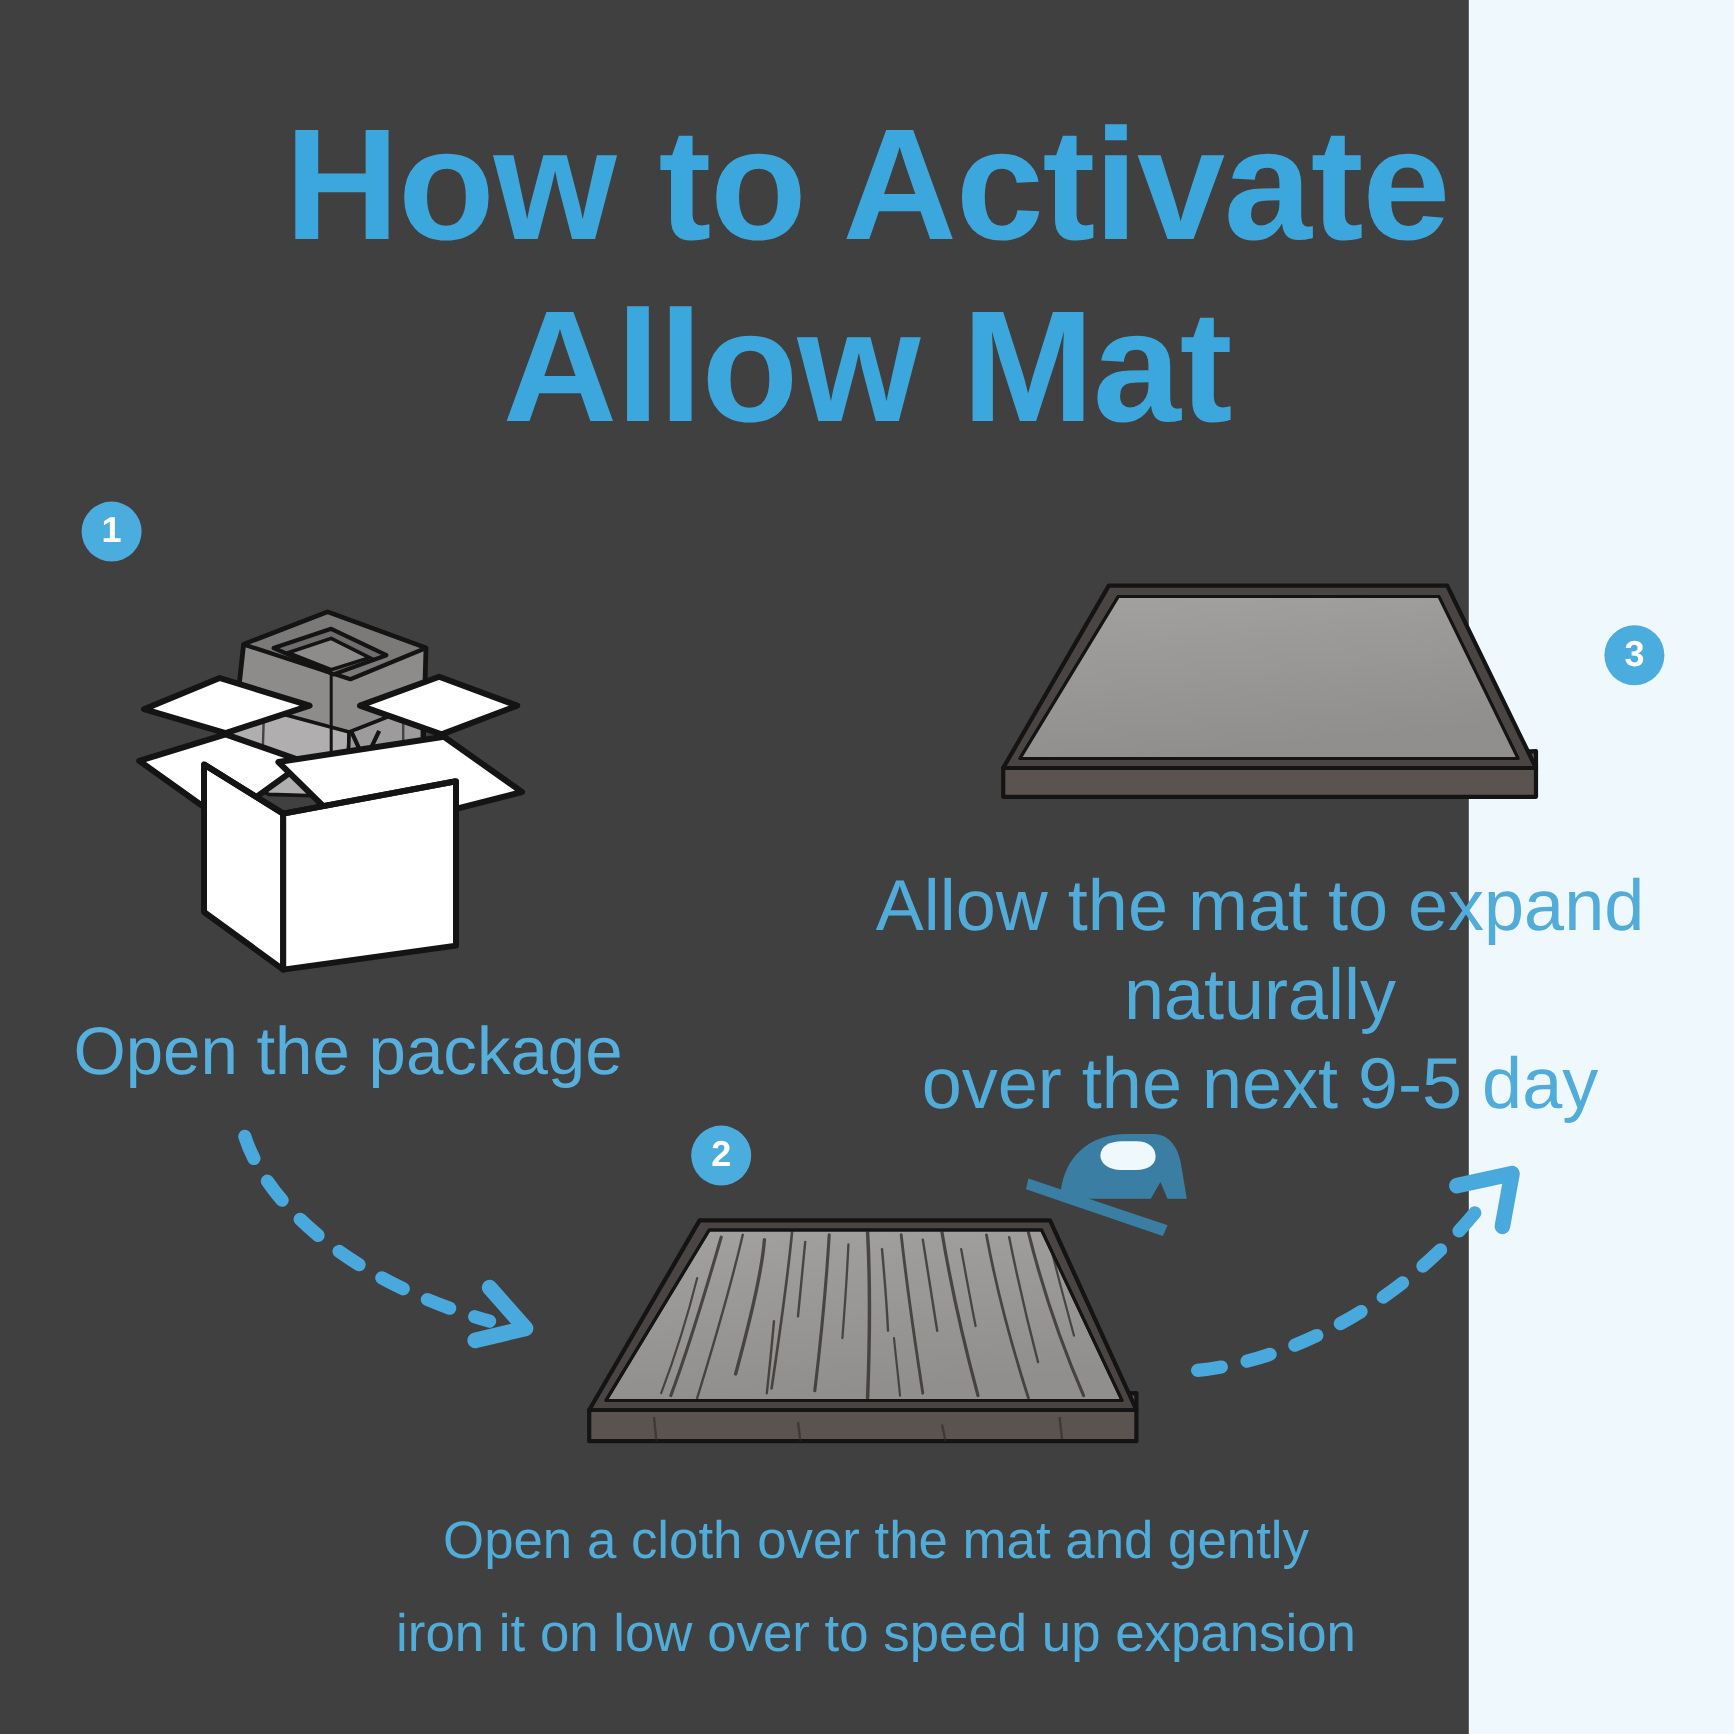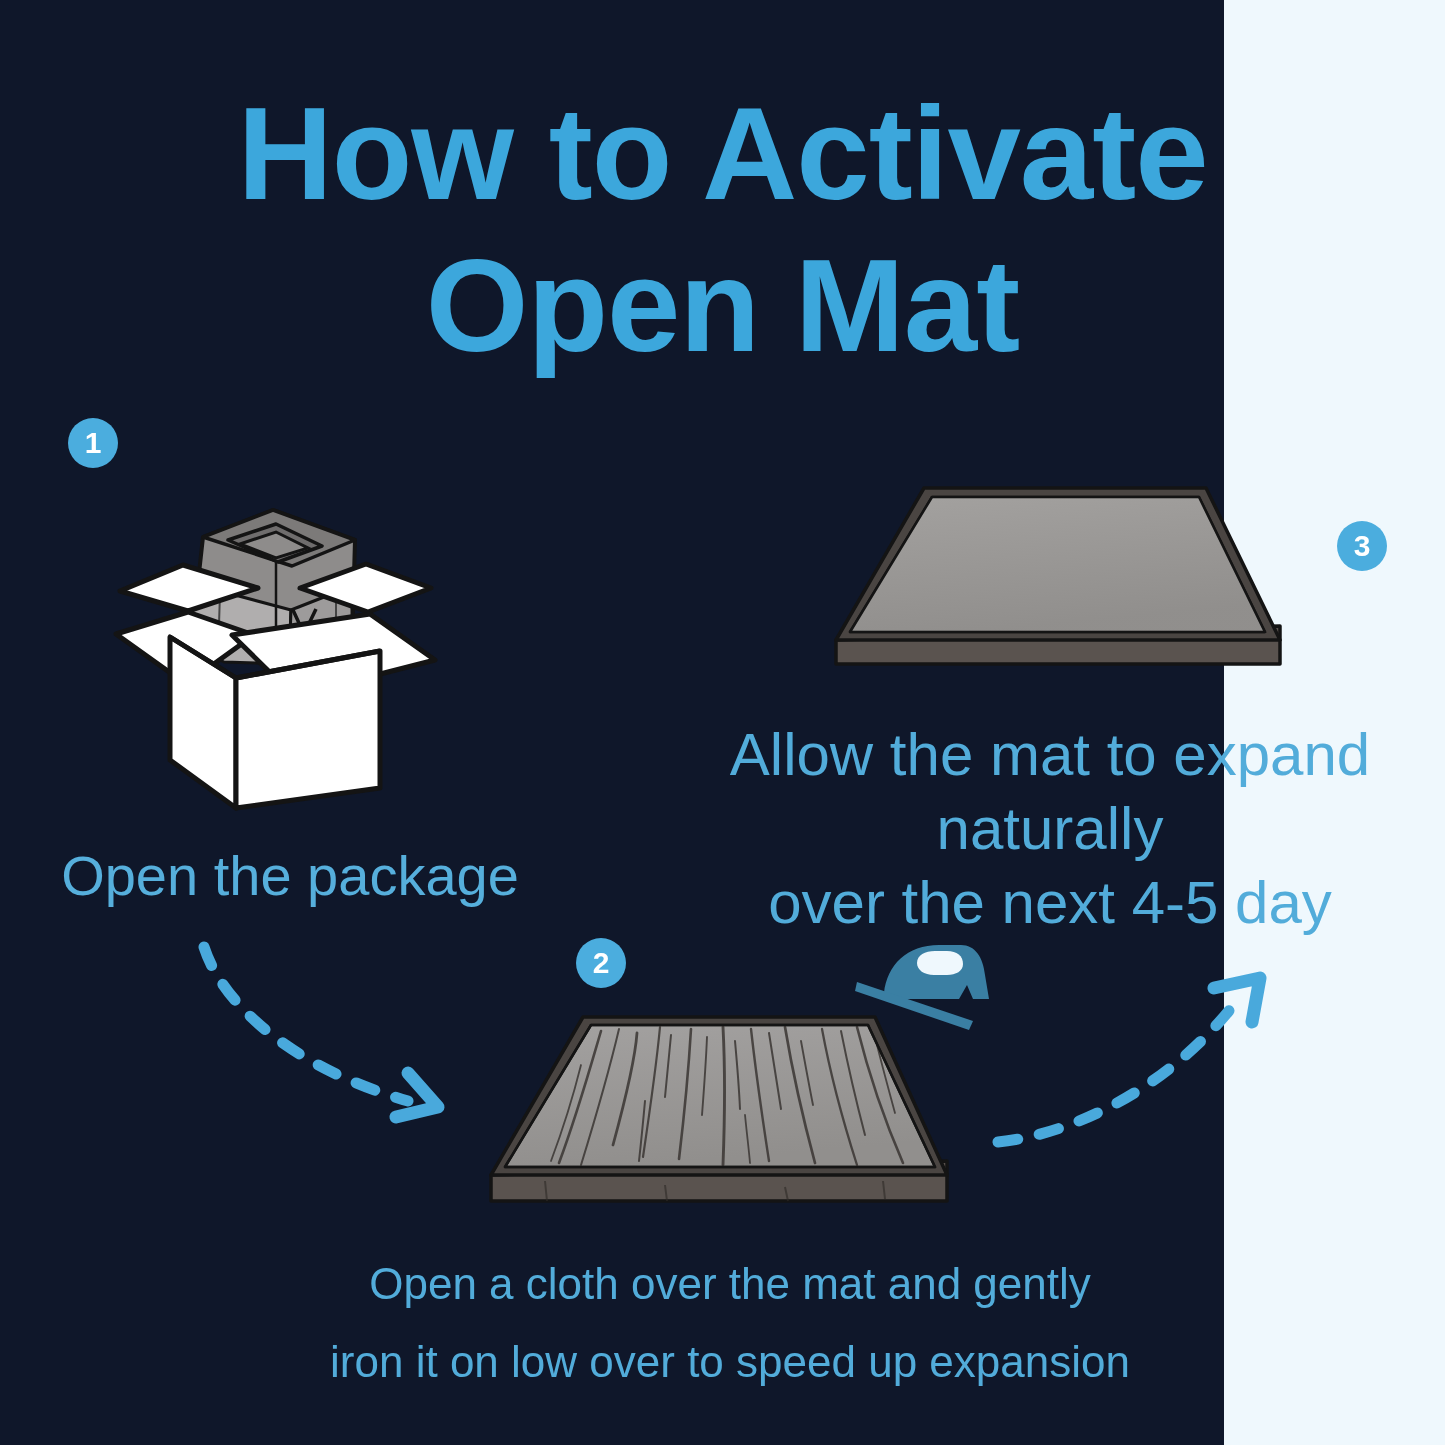--- a/index.html
+++ b/index.html
@@ -10,21 +10,21 @@
     width: 1445px;
     height: 1445px;
     background: #eff8fd;
     font-family: "Liberation Sans", sans-serif;
     overflow: hidden;
   }
   #canvas {
     position: relative;
     width: 1224px;
     height: 1445px;
-    background: #0f172a;
+    background: #404040;
   }
 
   
   .title {
     position: absolute;
     left: 0;
     top: 78px;
     width: 1445px;
     text-align: center;
     color: #3ca7dc;
@@ -98,21 +98,21 @@
 
   svg { display: block; overflow: visible; }
 </style>
 </head>
 <body>
 
 <div id="canvas">
 
   <div class="title">
     <span>How to Activate</span>
-    <span class="line2">Open Mat</span>
+    <span class="line2">Allow Mat</span>
   </div>
 
   <div class="badge" id="badge-1">1</div>
 
   <div class="art" id="box-art">
     <svg width="340" height="335" viewBox="0 0 340 335">
       <g fill="none">
 
         <path d="M83 158 L95 49 L165 22 L247 52 L244 158 L212 172 L116 172 Z" fill="#8e8c8b" stroke="#141414" stroke-width="4" stroke-linejoin="round"></path>
 
@@ -169,21 +169,21 @@
       </defs>
       <path d="M104 29 L371 29 L437 164 L22 164 Z" fill="url(#matSheen3)" opacity="0.85"></path>
       <path d="M104 29 L371 29 L437 164 L22 164 Z" fill="none" stroke="#141414" stroke-width="2.5" stroke-linejoin="round"></path>
     </svg>
   </div>
 
   <div class="badge" id="badge-3">3</div>
 
   <div class="caption" id="caption-3">
     <span>Allow the mat to expand naturally</span><br>
-    <span>over the next 4-5 day</span>
+    <span>over the next 9-5 day</span>
   </div>
 
   <div class="badge" id="badge-2">2</div>
 
   <div class="art" id="iron-art">
     <svg width="140" height="95" viewBox="0 0 140 95">
       <g fill="#3a7fa3">
 
         <path d="M29 58 C32 30 52 10 84 10 L106 10 C120 10 128 22 130 40 L134 64 L118 64 L112 50 L104 64 L44 64 Z"></path>
 

